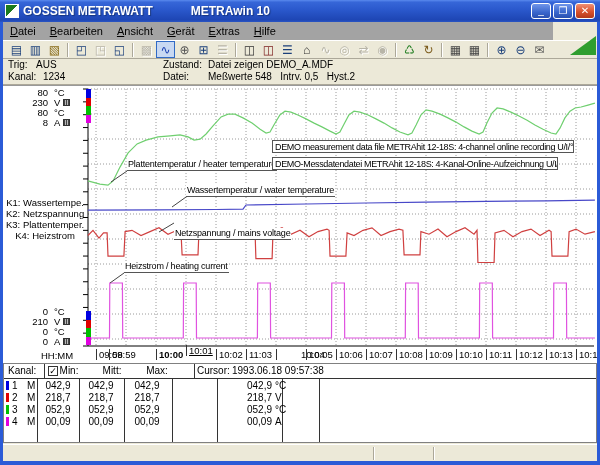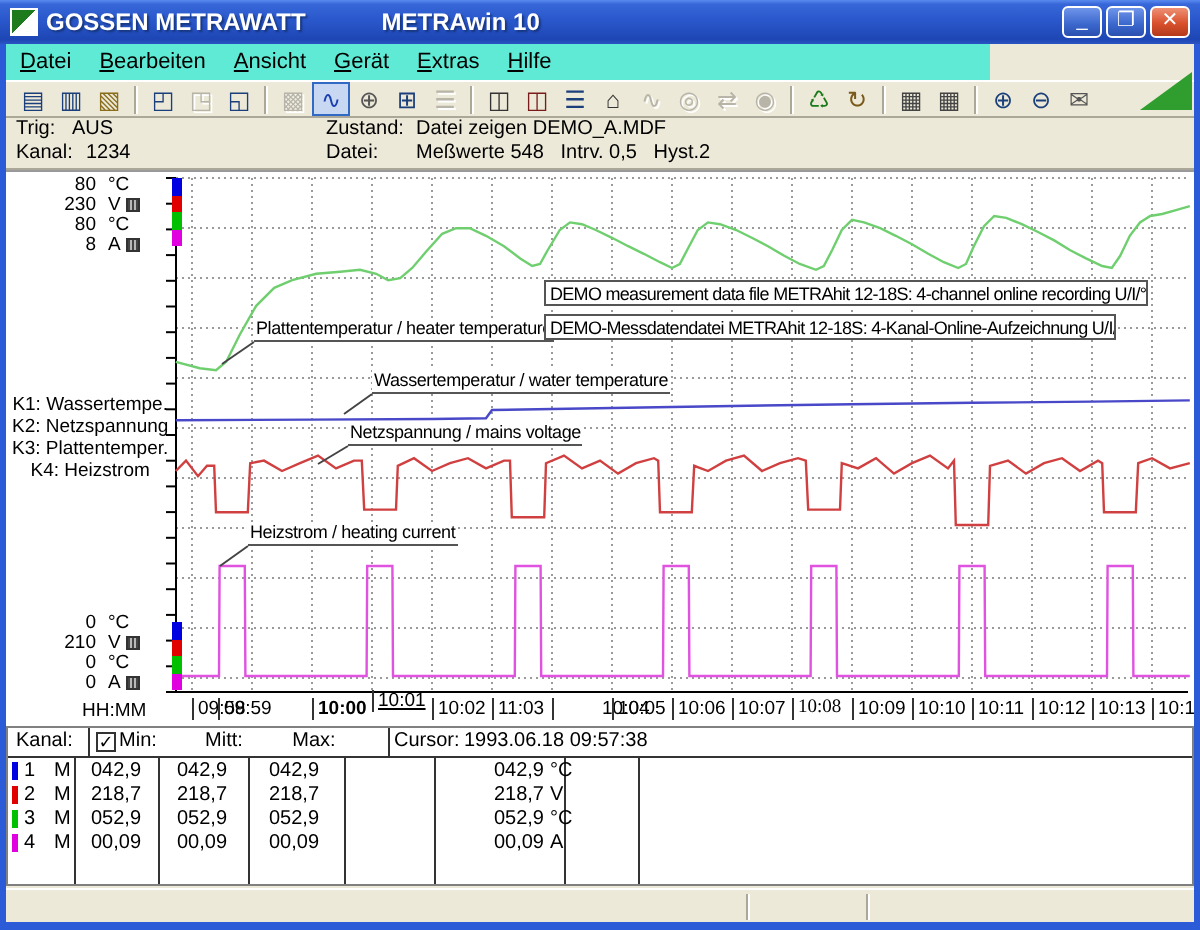--- a/index.html
+++ b/index.html
@@ -14,21 +14,21 @@
   #app-icon{width:14px;height:14px;margin:0 4px 0 5px;background:linear-gradient(135deg,#1d7a1d 0 48%,#fff 48%);border:1px solid #fff;}
   .title-text{color:#fff;font-weight:bold;font-size:12px;text-shadow:1px 1px 1px #17367e;white-space:pre;}
   #title-right{margin-left:38px;}
   .winbtn{width:20px;height:16px;border:1px solid #fff;border-radius:3px;color:#fff;font-size:10px;
     line-height:14px;text-align:center;margin-left:2px;
     background:linear-gradient(180deg,#6f95ea,#3a66cc 60%,#2a50b0);}
   .winbtn.close{background:linear-gradient(180deg,#ee9075,#d9512d 55%,#b33a1b);margin-right:5px;}
   #winbtns{margin-left:auto;display:flex;}
   .side-border{background:#2b5bd7;}
   
-  #menubar{left:3px;top:22px;width:492px;height:18px;display:flex;align-items:center;background:#5eead4;}
+  #menubar{left:3px;top:22px;width:550px;height:18px;display:flex;align-items:center;background:#a3a3a3;}
   .menu-item{padding:2px 7px;}
   .menu-item u{text-decoration:underline;}
   #toolbar{left:3px;top:40px;width:594px;height:19px;background:#ece9d8;border-top:1px solid #fff;
     border-bottom:1px solid #aca899;display:flex;align-items:center;padding-left:4px;}
   .tb-btn{width:19px;height:17px;text-align:center;line-height:16px;font-size:12px;border:1px solid transparent;}
   .tb-btn.disabled{color:#b8b5a8;text-shadow:1px 1px 0 #fff;}
   .tb-btn.pressed{border:1px solid #316ac5;background:#c8d8f2;}
   .tb-sep{width:2px;height:14px;border-left:1px solid #aca899;border-right:1px solid #fff;margin:0 3px;}
   #corner-triangle{right:4px;top:36px;width:0;height:0;border-left:26px solid transparent;
     border-bottom:19px solid #2f9e2f;}
@@ -272,40 +272,40 @@
           <span>K3: Plattentemper.</span>
         </div>
         <div class="legend-row">
           <span class="legend-sq" style="background: rgb(224, 0, 224);"></span>
           <span>K4: Heizstrom</span>
         </div>
       </div>
     <div class="abs" id="callouts">
         <div class="abs callout" style="left: 124px; top: 73px;">Plattentemperatur / heater temperature</div>
         <div class="abs callout" style="left: 183px; top: 99px;">Wassertemperatur / water temperature</div>
-        <div class="abs callout" style="left: 171px; top: 125px;">Netzspannung / mains voltage</div>
+        <div class="abs callout" style="left: 171px; top: 142px;">Netzspannung / mains voltage</div>
         <div class="abs callout" style="left: 121px; top: 175px;">Heizstrom / heating current</div>
       </div>
     <div class="abs" id="demoboxes">
         <div class="abs demo-box" style="left: 269px; top: 54px; width: 302px;">DEMO measurement data file METRAhit 12-18S: 4-channel online recording U/I/°C/°C</div>
         <div class="abs demo-box" style="left: 269px; top: 71px; width: 286px;">DEMO-Messdatendatei METRAhit 12-18S: 4-Kanal-Online-Aufzeichnung U/I/°C/°C</div>
       </div>
     <span class="abs" id="hhmm-label" style="left:38px;top:264px;">HH:MM</span>
     <div class="abs" id="tick-labels">
         <span class="abs tick-label" style="left: 93px; top: 263px;">09:58</span>
         <span class="abs tick-label" style="left: 106px; top: 263px;">09:59</span>
         <span class="abs tick-label" style="left: 153px; top: 263px; font-weight: bold;">10:00</span>
         <span class="abs tick-label" style="left: 183px; top: 259px; text-decoration: underline;">10:01</span>
         <span class="abs tick-label" style="left: 213px; top: 263px;">10:02</span>
         <span class="abs tick-label" style="left: 243px; top: 263px;">11:03</span>
         <span class="abs tick-label" style="left: 273px; top: 263px; padding-left: 24px;">10:04</span>
         <span class="abs tick-label" style="left: 303px; top: 263px;">10:05</span>
         <span class="abs tick-label" style="left: 333px; top: 263px;">10:06</span>
         <span class="abs tick-label" style="left: 363px; top: 263px;">10:07</span>
-        <span class="abs tick-label" style="left: 393px; top: 263px; font-family: Liberation Serif, serif;">10:08</span>
+        <span class="abs tick-label" style="left: 393px; top: 263px;">10:08</span>
         <span class="abs tick-label" style="left: 423px; top: 263px;">10:09</span>
         <span class="abs tick-label" style="left: 453px; top: 263px;">10:10</span>
         <span class="abs tick-label" style="left: 483px; top: 263px;">10:11</span>
         <span class="abs tick-label" style="left: 513px; top: 263px;">10:12</span>
         <span class="abs tick-label" style="left: 543px; top: 263px;">10:13</span>
         <span class="abs tick-label" style="left: 573px; top: 263px;">10:14</span>
       </div>
   </div>
 
   <div class="abs" id="bottomtable">

